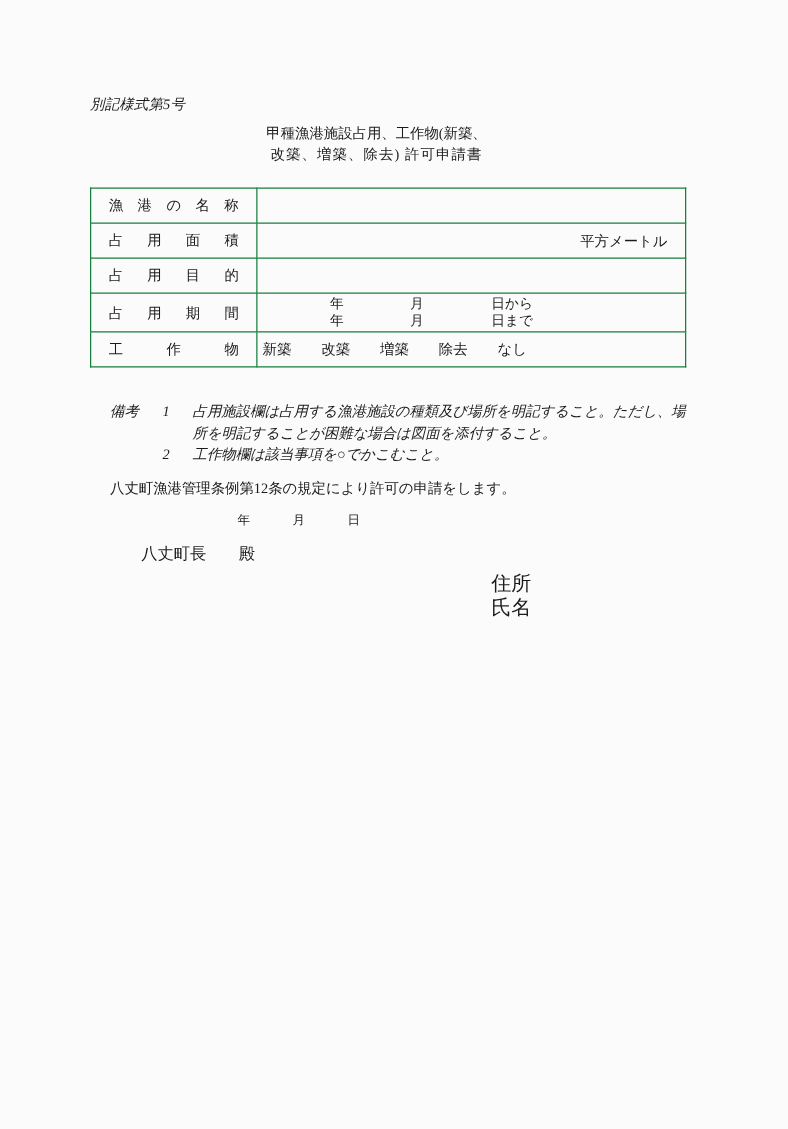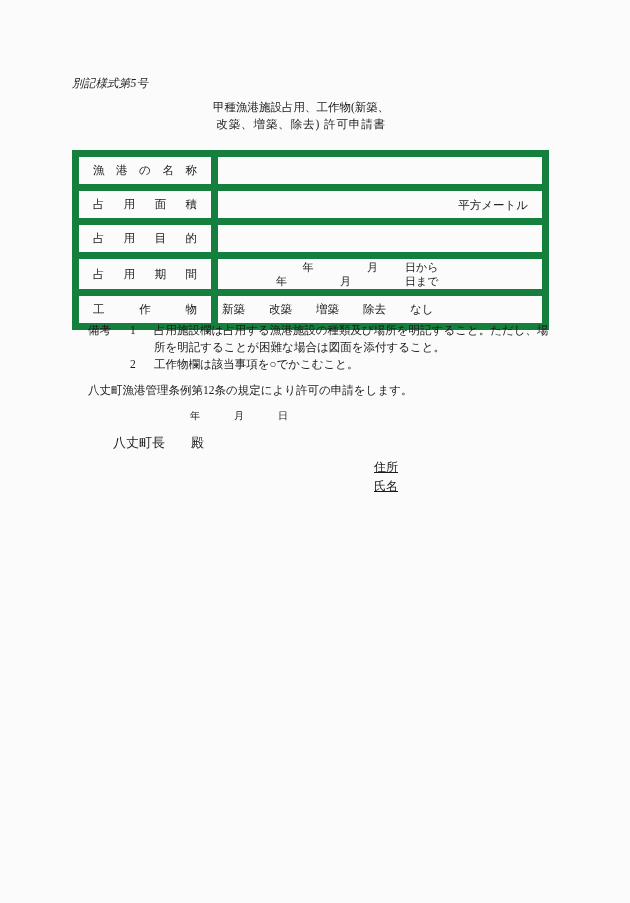--- a/index.html
+++ b/index.html
@@ -49,21 +49,21 @@
   .form-table {
     position: absolute;
     left: 72px;
     top: 150px;
     width: 477px;
     border-collapse: collapse;
     table-layout: fixed;
     font-size: 11.5px;
   }
   .form-table td {
-    border: 7px solid #15803d;
+    border: 1px solid #15803d;
     padding: 0;
     height: 27px;
     vertical-align: middle;
   }
   .form-table .label-cell {
     width: 132px;
     text-align: center;
     white-space: nowrap;
   }
   .label-text {
@@ -90,21 +90,21 @@
     position: relative;
     height: 30px;
   }
   .period-line {
     position: absolute;
     left: 58px;
     white-space: nowrap;
     font-size: 11px;
     line-height: 14px;
   }
-  .period-line.first { top: 1px; text-align: center; }
+  .period-line.first { top: 1px; }
   .period-line.second { top: 15px; }
   .period-line .seg-y { display: inline-block; width: 64px; }
   .period-line .seg-m { display: inline-block; width: 65px; }
   .period-line .seg-d { display: inline-block; }
 
   .work-options {
     padding-left: 4px;
     white-space: nowrap;
   }
   .work-options span {
@@ -118,20 +118,21 @@
     position: absolute;
     left: 88px;
     top: 322px;
     font-size: 11.5px;
     line-height: 17px;
     width: 470px;
   }
   .remarks-row {
     display: flex;
     white-space: nowrap;
+    font-style: italic;
   }
   .remarks-label {
     width: 42px;
     flex: none;
   }
   .remarks-num {
     width: 24px;
     flex: none;
   }
   .remarks-body {
@@ -163,26 +164,25 @@
     position: absolute;
     left: 113px;
     top: 434px;
     font-size: 13px;
     white-space: nowrap;
   }
   .addressee .to-name { display: inline-block; width: 78px; }
 
   .signature {
     position: absolute;
-    left: 374px;
+    left: 393px;
     top: 458px;
-    font-size: 12px;
+    font-size: 16px;
     line-height: 19px;
     white-space: nowrap;
-    text-decoration: underline;
   }
 </style>
 </head>
 <body>
 
 <div class="page">
 
   <div class="form-no">別記様式第5号</div>
 
   <div class="title-block">

